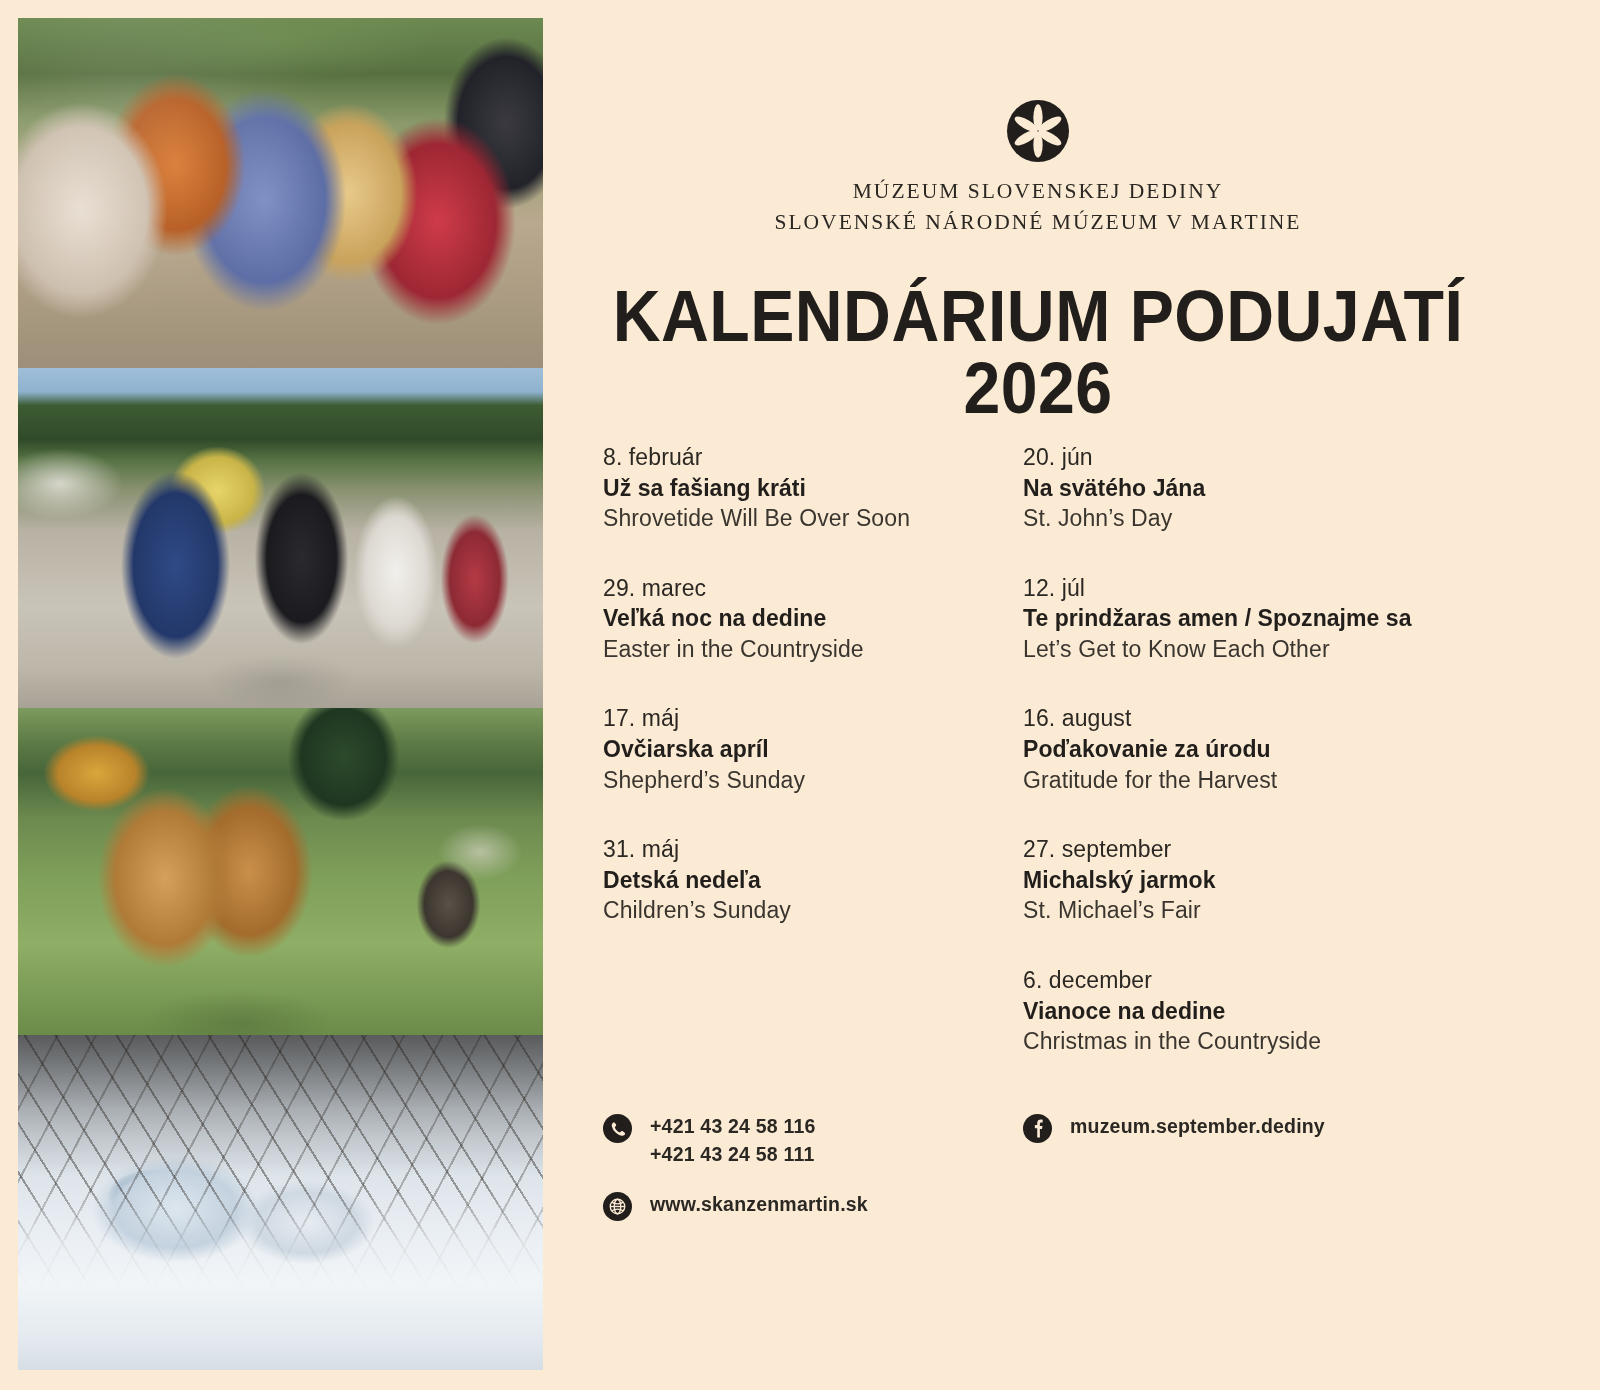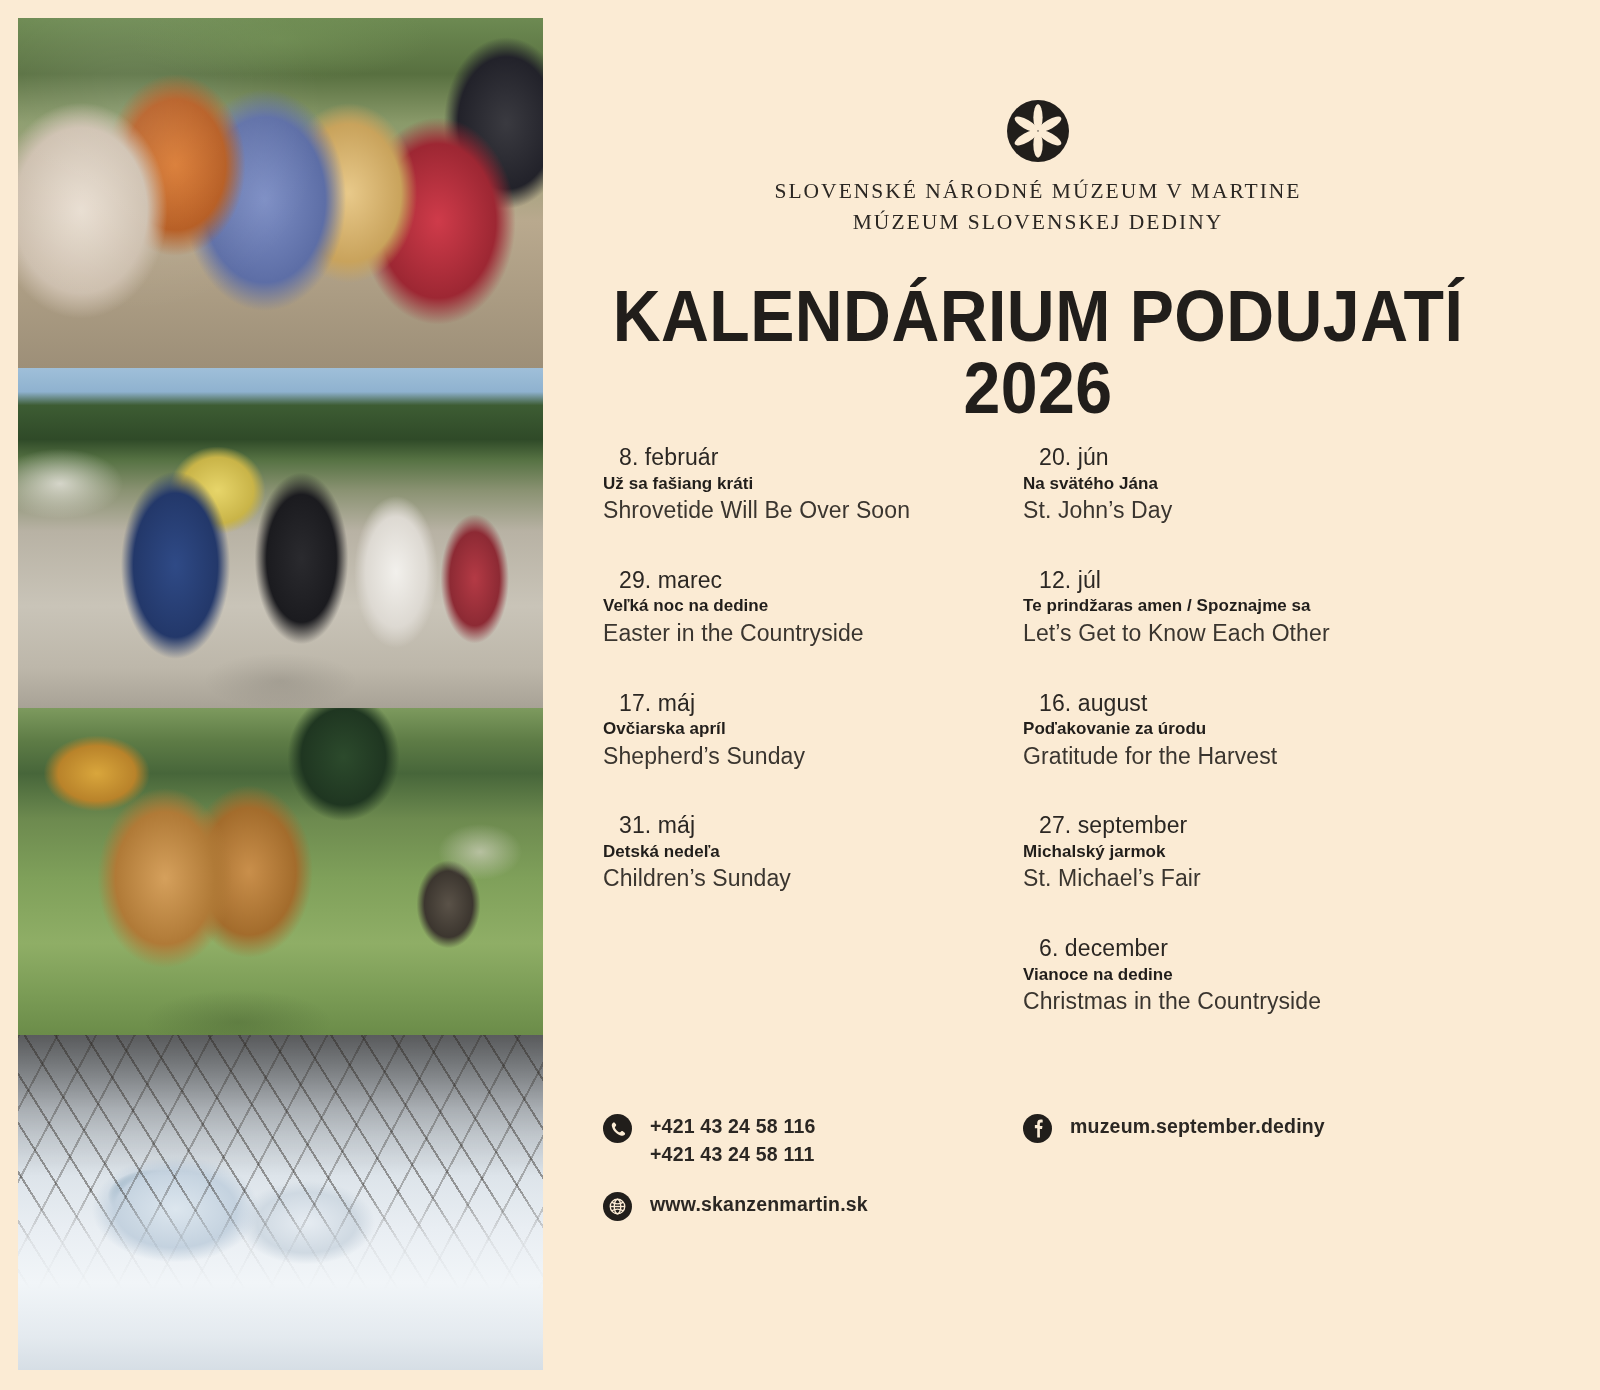--- a/index.html
+++ b/index.html
@@ -205,25 +205,24 @@
     margin-bottom: 39px;
   }
   .event:last-child { margin-bottom: 0; }
 
   .event-date {
     font-size: 23px;
     font-weight: 400;
     line-height: 1.33;
     color: #2B2723;
     letter-spacing: 0.1px;
-    margin-left: 16px;
   }
 
   .event-title-sk {
-    font-size: 17px;
+    font-size: 23px;
     font-weight: 700;
     line-height: 1.33;
     color: #211E1B;
     letter-spacing: 0.05px;
   }
 
   .event-title-en {
     font-size: 23px;
     font-weight: 400;
     line-height: 1.33;
@@ -283,22 +282,22 @@
       <circle cx="50" cy="50" r="50" fill="#211E1B"></circle>
       <g fill="#FBEBD4">
         <ellipse cx="50" cy="28" rx="7.5" ry="21"></ellipse>
         <ellipse cx="50" cy="72" rx="7.5" ry="21"></ellipse>
         <ellipse cx="50" cy="28" rx="7.5" ry="21" transform="rotate(60 50 50)"></ellipse>
         <ellipse cx="50" cy="72" rx="7.5" ry="21" transform="rotate(60 50 50)"></ellipse>
         <ellipse cx="50" cy="28" rx="7.5" ry="21" transform="rotate(120 50 50)"></ellipse>
         <ellipse cx="50" cy="72" rx="7.5" ry="21" transform="rotate(120 50 50)"></ellipse>
       </g>
     </svg>
+    <div class="logo-line">MÚZEUM SLOVENSKEJ DEDINY</div>
     <div class="logo-line">SLOVENSKÉ NÁRODNÉ MÚZEUM V MARTINE</div>
-    <div class="logo-line">MÚZEUM SLOVENSKEJ DEDINY</div>
   </div>
 
   <h1 class="page-title">KALENDÁRIUM PODUJATÍ 2026</h1>
 
   <div class="events">
 
     <div class="event-col">
       <div class="event">
         <div class="event-date">8. február</div>
         <div class="event-title-sk">Už sa fašiang kráti</div>

